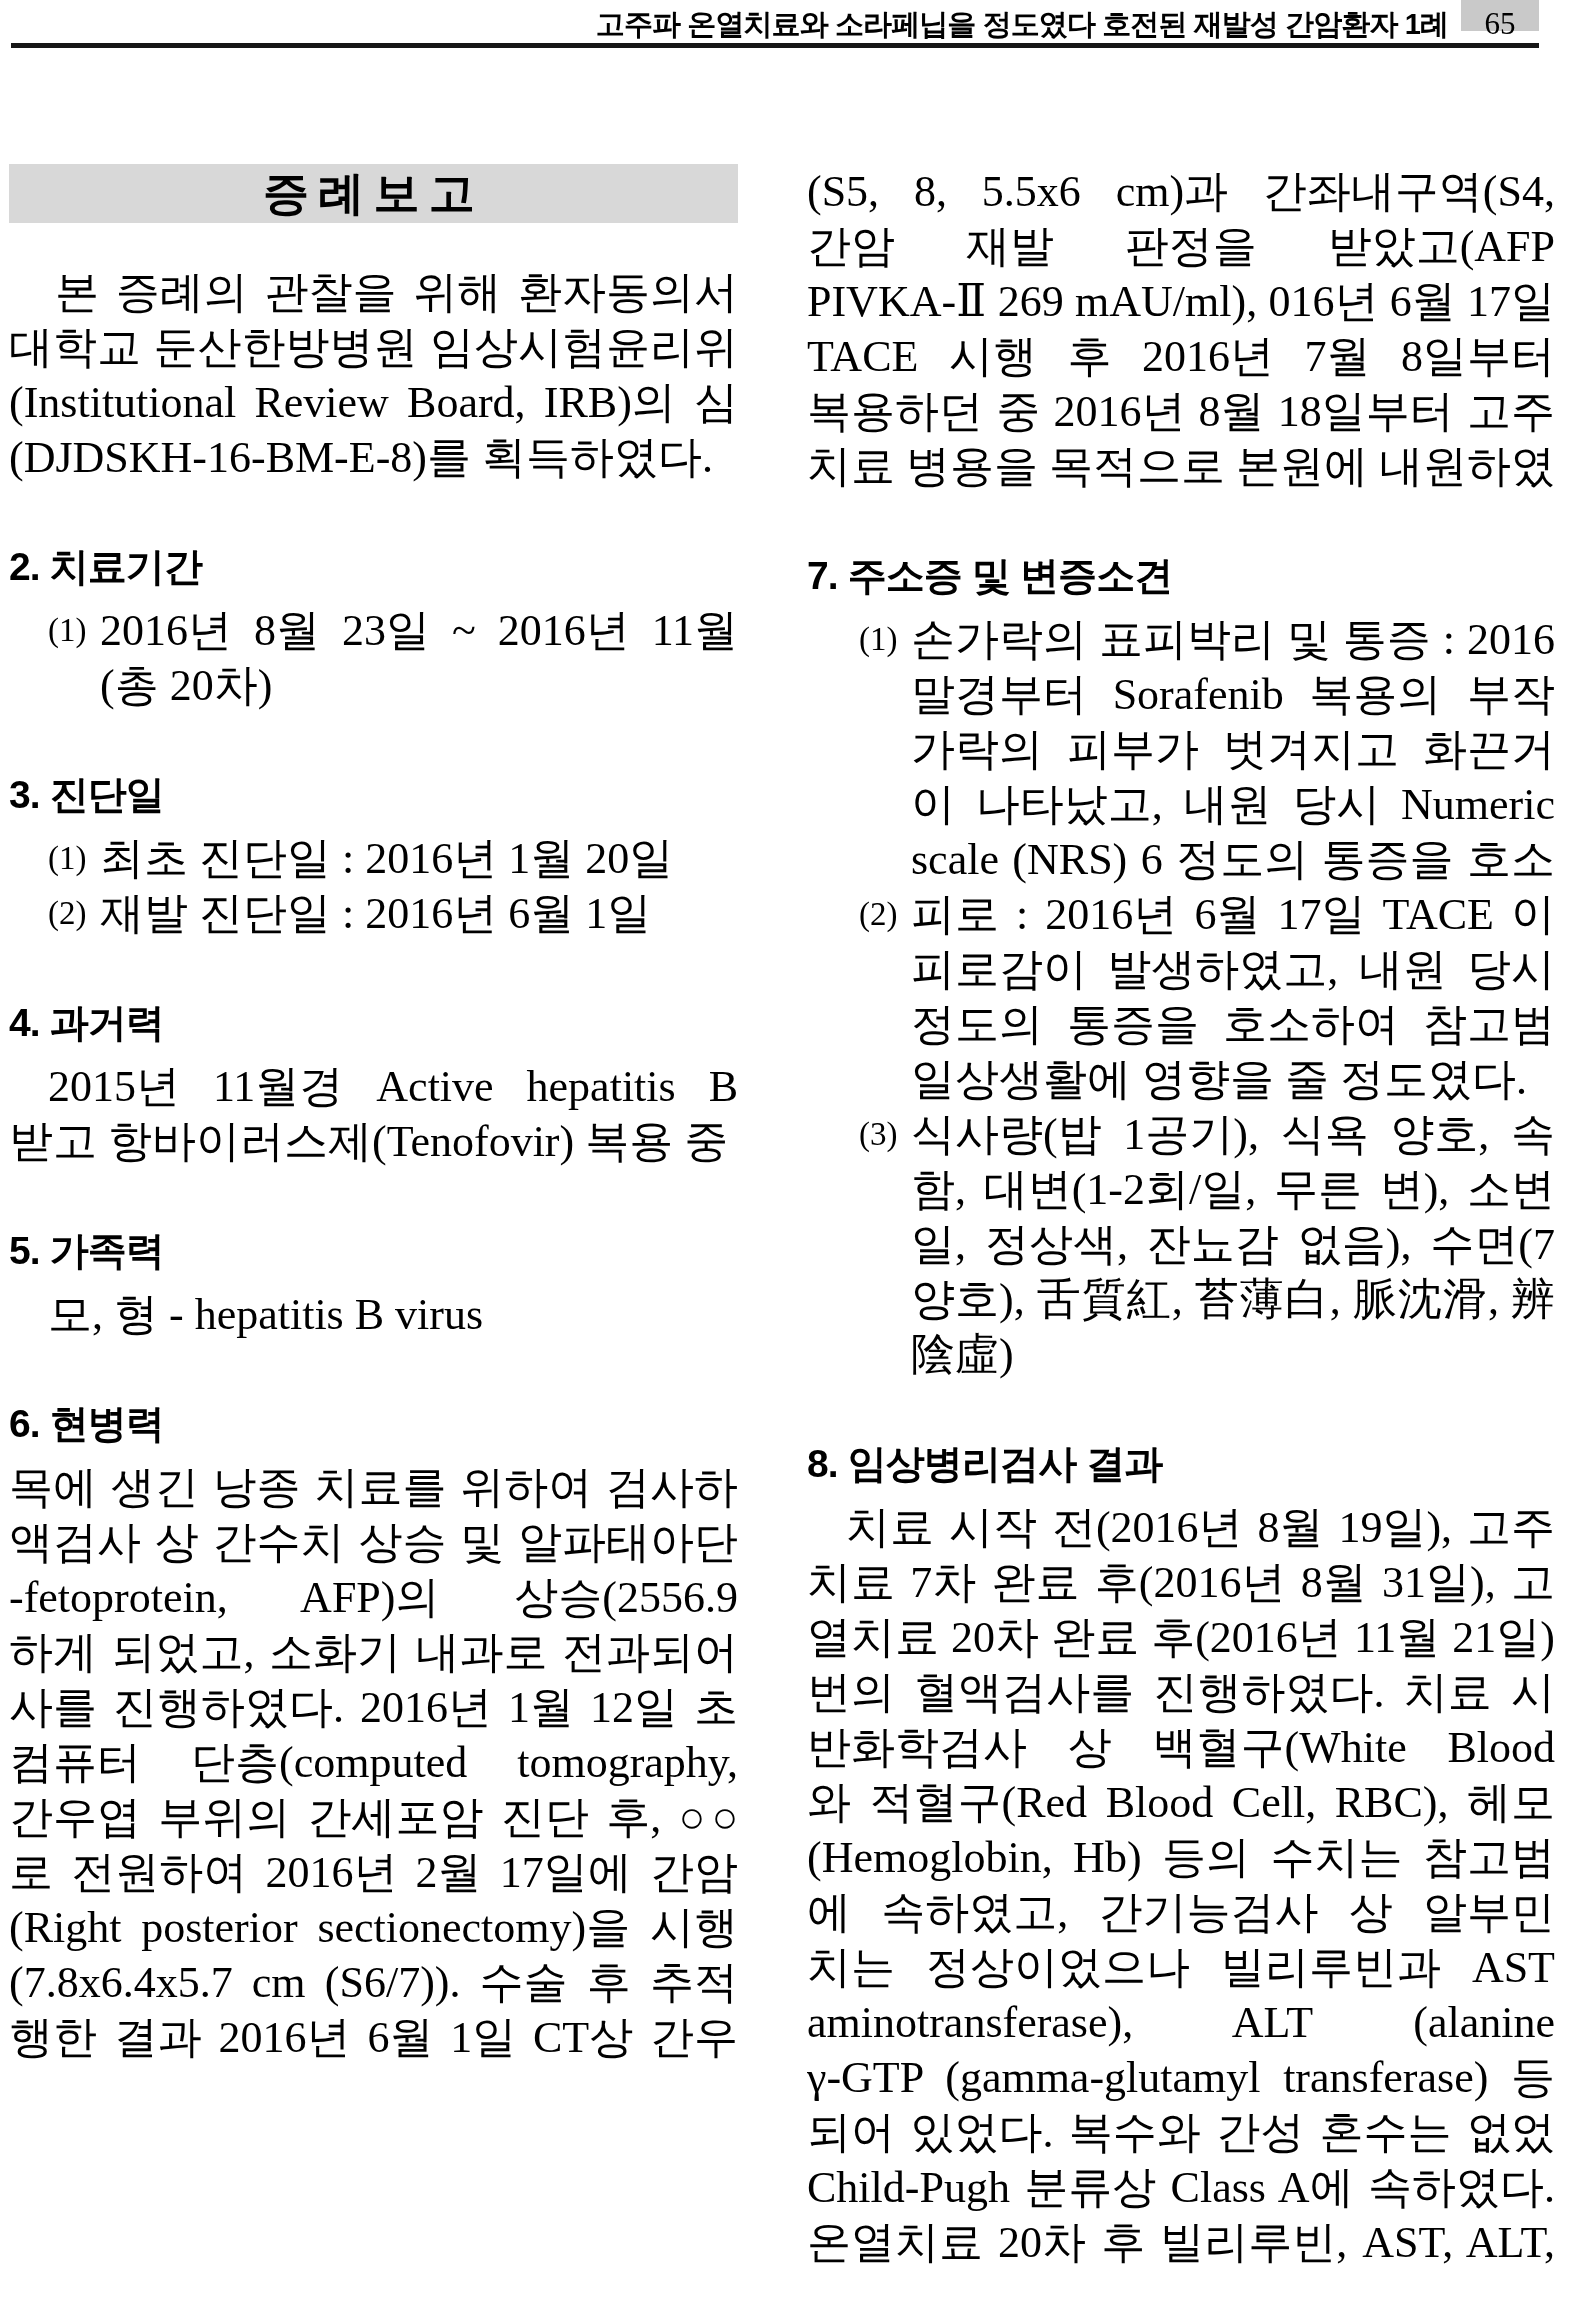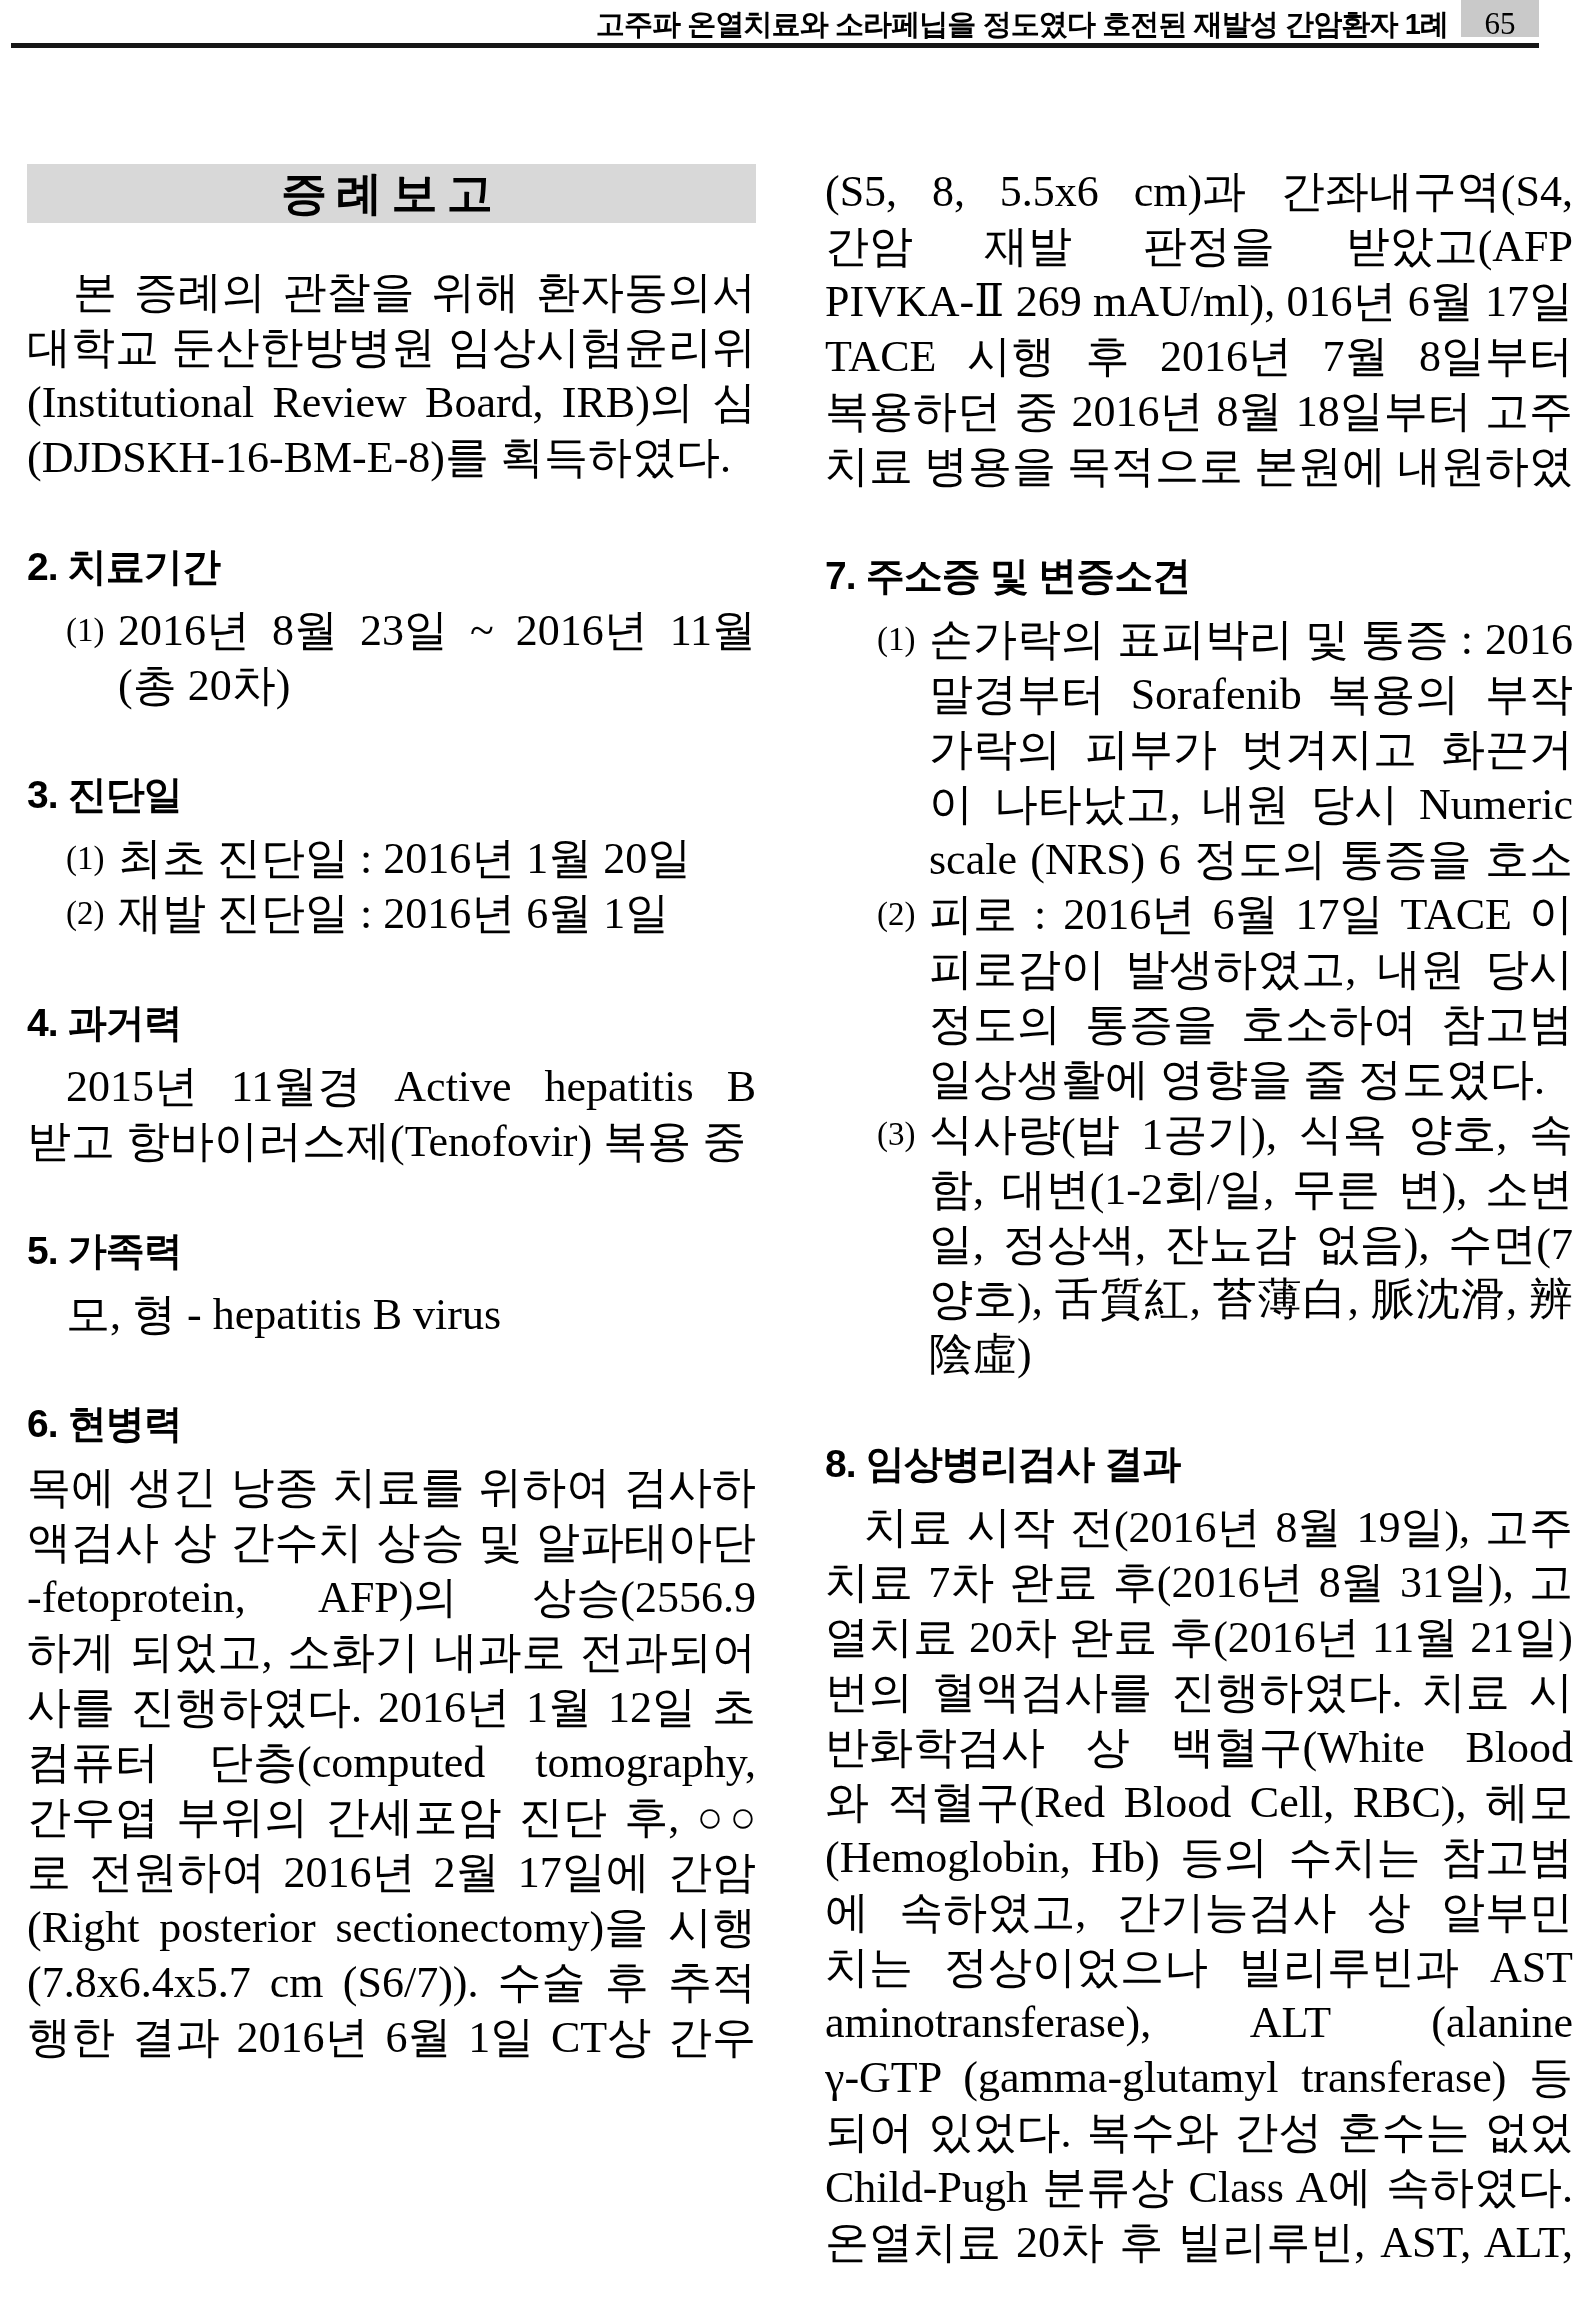--- a/index.html
+++ b/index.html
@@ -3,27 +3,27 @@
 <meta charset="utf-8">
 <style>
   html,body{margin:0;padding:0;background:#fff;}
   .page{position:relative;width:1587px;height:2322px;background:#fff;color:#000;
         font-family:"Liberation Serif","DejaVu Serif",serif;overflow:hidden;}
   
   .hdr{position:absolute;top:0;left:0;width:1587px;height:48px;}
   .running-head{position:absolute;top:0;right:139px;height:43px;line-height:48px;
         font-family:"Liberation Sans","DejaVu Sans",sans-serif;font-weight:bold;
         font-size:29px;letter-spacing:-0.9px;white-space:nowrap;}
-  .page-badge{position:absolute;top:0;left:1461px;width:78px;height:37px;
+  .page-badge{position:absolute;top:0;left:1461px;width:78px;height:31px;
         background:var(--badge_bg,#c9c9c9);text-align:center;line-height:48px;font-size:31px;}
   .hdr-rule{position:absolute;top:43px;left:11px;width:1528px;height:4.6px;
         background:var(--rule,#161616);}
   
   .columns{position:absolute;top:48px;left:0;width:1587px;display:flex;
-        padding:116px 0 0 27px;gap:69px;box-sizing:border-box;}
+        padding:116px 0 0 9px;gap:69px;box-sizing:border-box;}
   .col-left{width:729px;flex:none;}
   .col-right{width:748px;flex:none;}
   
   .banner{height:59px;line-height:59px;background:var(--banner_bg,#d8d8d8);
         text-align:center;font-size:46px;font-weight:bold;letter-spacing:9.2px;
         margin:0 0 42px 0;}
   
   .line{font-size:44px;line-height:55px;height:55px;overflow:hidden;
         text-align:justify;white-space:normal;}
   .line.j{text-align-last:justify;}

